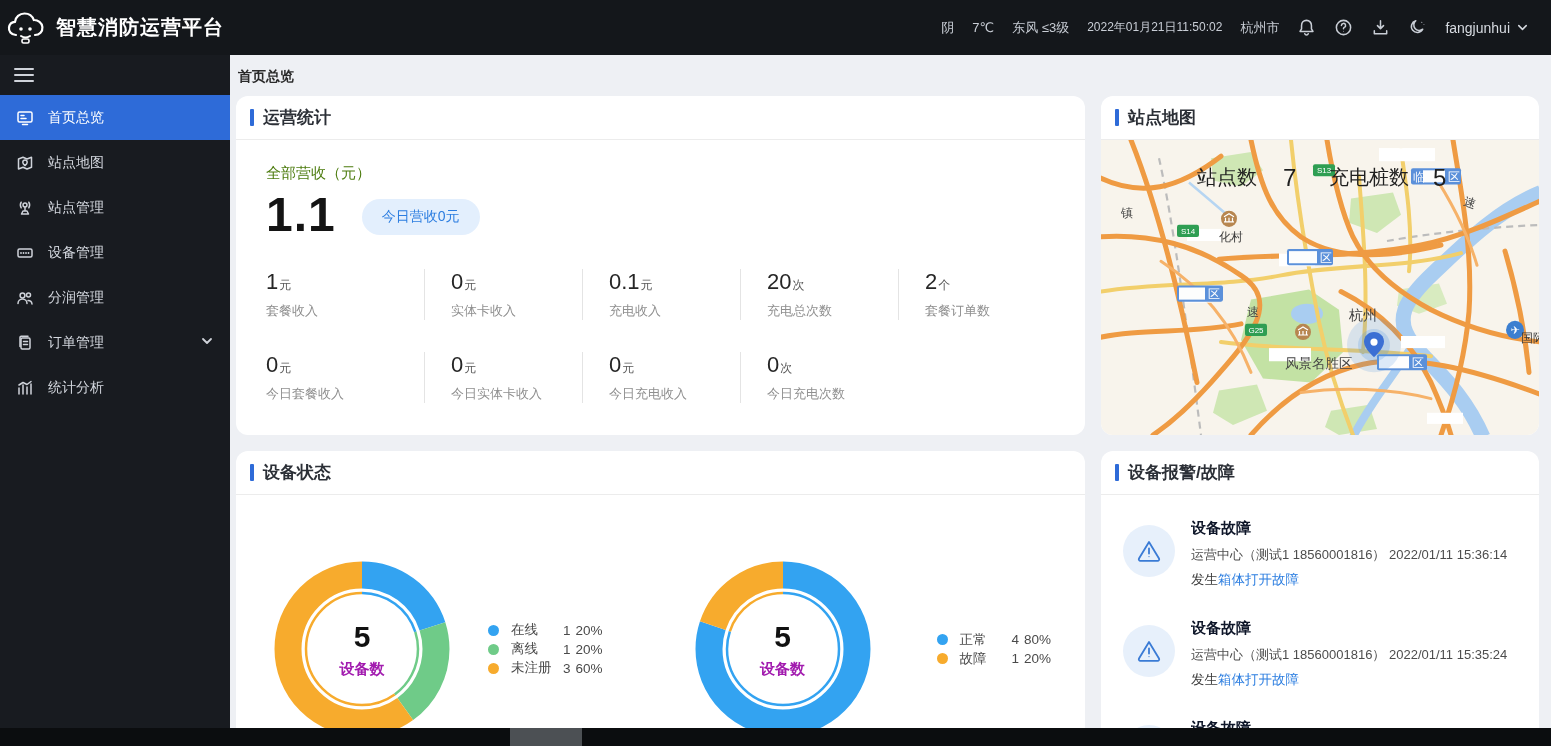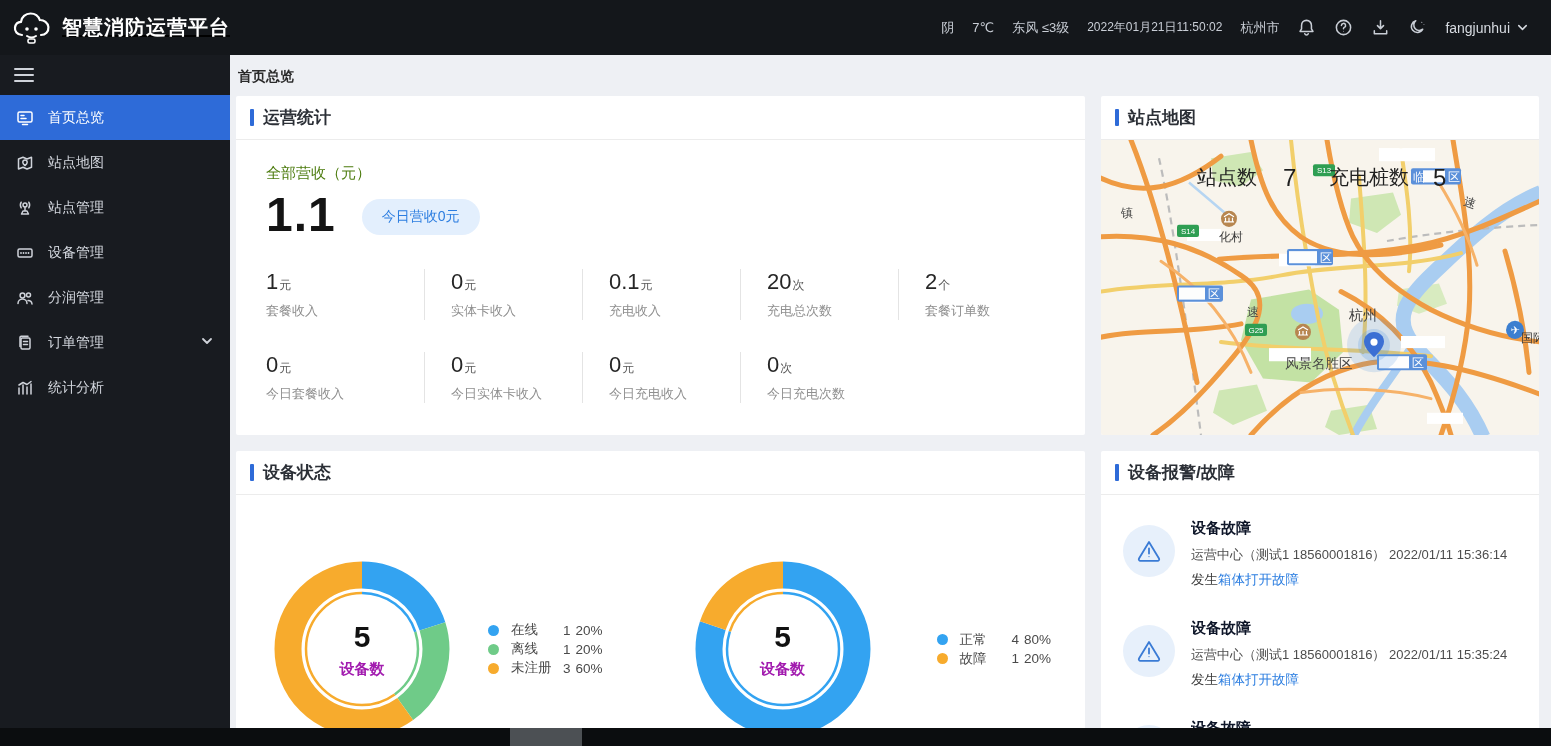--- a/index.html
+++ b/index.html
@@ -1,21 +1,21 @@
 <!DOCTYPE html>
 <html><head>
 <meta charset="utf-8">
 <style>
   * { margin:0; padding:0; box-sizing:border-box; }
   body { font-family:"Liberation Sans","DejaVu Sans",sans-serif; background:#000; }
   .screen { position:relative; width:1551px; height:746px; overflow:hidden; background:#eef0f4; }
 
   
   .topbar { position:absolute; left:0; top:0; width:100%; height:55px; background:#14171b; display:flex; align-items:center; justify-content:space-between; z-index:20; }
-  .brand { display:flex; align-items:center; padding-left:12px;text-decoration:underline; }
+  .brand { display:flex; align-items:center; padding-left:6px; }
   .logo { width:40px; height:38px; margin-right:10px; }
   .app-title { color:#fff; font-size:20px; font-weight:600; letter-spacing:1px; }
   .top-right { display:flex; align-items:center; gap:18px; padding-right:22px; color:#c9ced6; font-size:13px; }
   .top-right .seg { white-space:nowrap; }
   .dt { font-size:12px; }
   .hicon { width:19px; height:19px; display:flex; align-items:center; justify-content:center; cursor:pointer; }
   .hicon svg { width:19px; height:19px; stroke:#c9ced6; fill:none; stroke-width:1.6; stroke-linecap:round; stroke-linejoin:round; }
   .user { display:flex; align-items:center; gap:6px; font-size:14px; color:#d6dae0; cursor:pointer; }
 
   
@@ -28,21 +28,21 @@
   .mi-icon { width:18px; height:18px; margin-right:14px; flex:0 0 18px; }
   .mi-icon svg { width:18px; height:18px; stroke:#cfd3da; fill:none; stroke-width:1.5; stroke-linecap:round; stroke-linejoin:round; }
   .menu-item.active .mi-icon svg { stroke:#fff; }
   .mi-caret { position:absolute; right:16px; }
   .mi-caret svg { width:14px; height:14px; stroke:#cfd3da; fill:none; stroke-width:1.8; stroke-linecap:round; stroke-linejoin:round; }
 
   
   .main { position:absolute; left:230px; top:55px; right:0; bottom:0; background:#eef0f4; }
   .crumb { height:41px; padding:13px 0 0 8px; font-size:14px; font-weight:700; color:#2b2b2b; }
   .grid { position:absolute; top:41px; left:6px; right:12px; bottom:-40px; display:grid; grid-template-columns:849px 1fr; grid-template-rows:339px 1fr; gap:16px; }
-  .card { background:#fff; border-radius:2px; overflow:hidden; position:relative; }
+  .card { background:#fff; border-radius:12px; overflow:hidden; position:relative; }
   .card-hd { height:44px; display:flex; align-items:center; padding-left:14px; border-bottom:1px solid #ececec; }
   .hd-bar { width:4px; height:17px; background:#2e6bd8; border-radius:1px; margin-right:9px; }
   .hd-title { font-size:17px; font-weight:600; color:#2b2f36; }
 
   
   .ops-body { padding:24px 0 0 30px; }
   .rev-label { font-size:15px; color:#4d7c0f; }
   .rev-row { display:flex; align-items:flex-end; margin-top:8px; }
   .rev-big { font-size:48px; font-weight:700; color:#141414; line-height:1; letter-spacing:1px; }
   .rev-pill { margin-left:26px; margin-bottom:4px; background:#e3effd; color:#2b7de0; font-size:14px; padding:9px 20px; border-radius:19px; }

